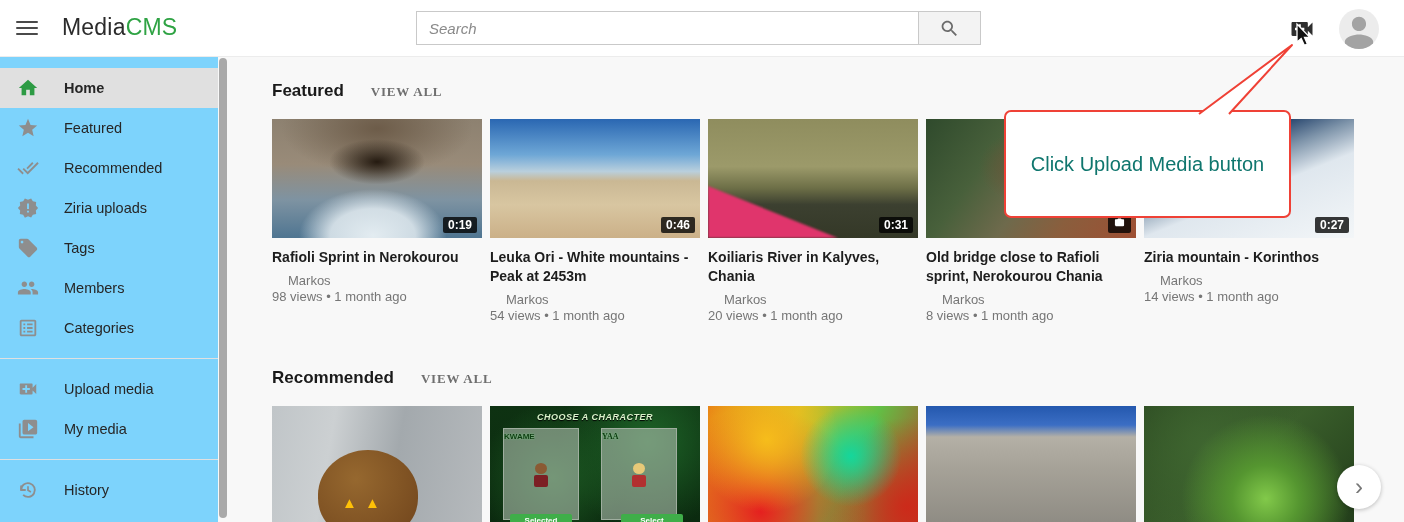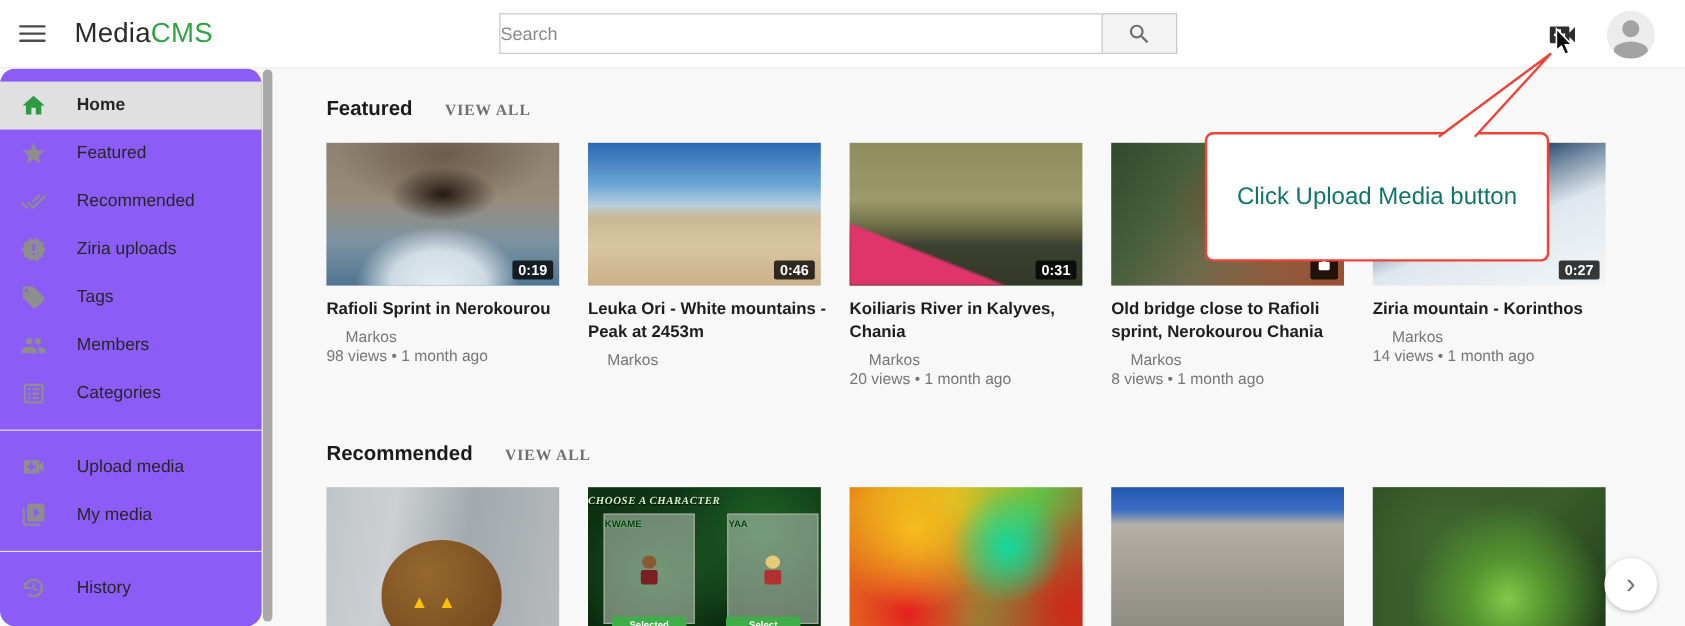--- a/index.html
+++ b/index.html
@@ -10,50 +10,50 @@
   .header { position:absolute; top:0; left:0; width:1404px; height:57px; background:#ffffff;
             border-bottom:1px solid #ececec; z-index:10; }
   .hamburger { position:absolute; left:16px; top:17px; width:22px; height:22px; cursor:pointer;
                display:flex; flex-direction:column; justify-content:center; gap:4px; }
   .hamburger span { display:block; height:2px; background:#4a4a4a; border-radius:1px; }
   .logo { position:absolute; left:62px; top:14px; font-size:23px; letter-spacing:.2px; cursor:pointer; }
   .logo .media { color:#2b2b2b;text-align:right; }
   .logo .cms { color:#2fa344; }
   .searchwrap { position:absolute; left:416px; top:11px; height:34px; display:flex; }
   .searchwrap input { width:502px; height:34px; border:1px solid #c9c9c9; border-right:none;
-                      background:#fff; padding:0 0; font-size:15px; color:#333; outline:none; }
+                      background:#fff; padding:0 12px; font-size:15px; color:#333; outline:none;font-style:italic; }
   .searchwrap input::placeholder { color:#8a8a8a; }
   .search-btn { width:63px; height:34px; border:1px solid #c9c9c9; background:#f3f3f3;
                 display:flex; align-items:center; justify-content:center; cursor:pointer; }
   .hdr-upload { position:absolute; left:1288px; top:15px; width:30px; height:26px; cursor:pointer; }
   .avatar { position:absolute; left:1339px; top:9px; width:40px; height:40px; border-radius:50%;
             background:#ececec; overflow:hidden; cursor:pointer; }
 
   
-  .sidebar { position:absolute; top:57px; left:0; width:218px; height:465px; background:#8b5cf6; z-index:5;border-radius:13px; }
+  .sidebar { position:absolute; top:57px; left:0; width:218px; height:465px; background:#7dd3fc; z-index:5; }
   .side-item { position:relative; height:40px; display:flex; align-items:center; cursor:pointer; }
   .side-item .ic { width:22px; height:22px; margin-left:17px; flex:0 0 22px; }
   .side-item .lbl { margin-left:25px; font-size:14.5px; color:#262626; }
   .side-item.active { background:#e0e0e0; }
   .side-item.active .lbl { font-weight:bold; }
   .side-divider { height:1px; background:#e0e0e0; margin:10px 0; }
   .side-scrollbar { position:absolute; top:1px; left:219px; width:8px; height:460px;
                     background:#a9a9a9; border-radius:4px; z-index:6; cursor:pointer; }
   .sb-group-top { padding-top:11px; }
 
   
   .main { position:absolute; top:57px; left:233px; width:1171px; height:465px; }
   .section-head { display:flex; align-items:baseline; gap:27px; margin-left:39px; }
   .section-head.first { padding-top:24px; }
   .section-head.second { padding-top:44px; }
   .section-title { font-size:17px; font-weight:bold; color:#1a1a1a; }
   .view-all { font-size:13px; color:#6f6f6f; letter-spacing:.8px; font-weight:bold; cursor:pointer;font-family:Liberation Serif, serif; }
   .cards { display:flex; gap:3px; margin-left:39px; margin-top:18px; }
   .card { width:215px; }
-  .thumb { position:relative; width:194px; height:119px; cursor:pointer; overflow:hidden; }
+  .thumb { position:relative; width:210px; height:119px; cursor:pointer; overflow:hidden; }
   .duration { position:absolute; right:5px; bottom:5px; background:rgba(0,0,0,.78); color:#fff;
               font-size:12px; font-weight:bold; padding:1px 5px; border-radius:2px; }
   .cam-badge { position:absolute; right:5px; bottom:5px; background:rgba(0,0,0,.78);
                padding:3px 5px 1px; border-radius:2px; }
   .vtitle { margin-top:10px; font-size:14px; line-height:19px; font-weight:bold; color:#1d1d1d; cursor:pointer; }
   .vauthor { margin-top:6px; font-size:13px; color:#767676; line-height:16px;margin-left:16px; }
   .vmeta { font-size:13px; color:#767676; line-height:16px; }
 
   
   .thumb-fountain { background:
@@ -74,25 +74,25 @@
       linear-gradient(158deg,#16304f 0%, #23426b 28%, #7e94aa 42%, #dfe7ee 58%, #f3f6f8 100%); }
   .thumb-pumpkin { background:linear-gradient(100deg,#c0c5c8 0%, #ccd0d2 28%, #a3a9ad 58%, #b6babd 100%); }
   .thumb-pumpkin::before { content:""; position:absolute; left:46px; top:44px; width:100px; height:90px;
       border-radius:50% 50% 46% 46%; background:radial-gradient(circle at 38% 32%, #96682f, #6f431b); }
   .thumb-pumpkin::after { content:"▲ ▲"; position:absolute; left:70px; top:88px; color:#ffc107;
       font-size:15px; letter-spacing:2px; }
   .thumb-game { background:
       radial-gradient(circle at 30% 60%, #1d5a23 0%, rgba(29,90,35,0) 45%),
       radial-gradient(circle at 75% 30%, #1e6428 0%, rgba(30,100,40,0) 50%),
       linear-gradient(180deg,#0e3212 0%, #0b2a0f 100%); }
-  .game-heading { position:absolute; top:6px; left:0; right:0; text-align:left; color:#d8f3c9;
-      font-size:9px; font-weight:bold; font-style:italic; letter-spacing:.5px; text-shadow:0 1px 1px #000;font-family:Liberation Serif, serif; }
+  .game-heading { position:absolute; top:6px; left:0; right:0; text-align:center; color:#d8f3c9;
+      font-size:9px; font-weight:bold; font-style:italic; letter-spacing:.5px; text-shadow:0 1px 1px #000; }
   .game-panel { position:absolute; top:22px; width:76px; height:92px; background:rgba(190,200,190,.55);
       border:1px solid #9fae9f; }
-  .game-panel.left { left:13px; } .game-panel.right { right:2px; }
+  .game-panel.left { left:13px; } .game-panel.right { right:23px;font-family:Liberation Serif, serif; }
   .game-name { text-align:left; font-size:8px; font-weight:bold; color:#0d3a10; margin-top:3px;
       text-shadow:0 0 2px #7fd08a; }
   .sprite { position:absolute; left:50%; top:34px; transform:translateX(-50%); width:16px; }
   .sprite .head { width:12px; height:11px; border-radius:50%; margin:0 auto; }
   .sprite .body { width:14px; height:12px; margin:1px auto 0; border-radius:2px; }
   .sprite.kwame .head { background:#8a5a33; } .sprite.kwame .body { background:#7c1f24; }
   .sprite.yaa .head { background:#e7c978; } .sprite.yaa .body { background:#b23030; }
   .game-btn { position:absolute; bottom:-2px; width:62px; height:13px; background:#3fae49; color:#fff;
       font-size:8px; font-weight:bold; text-align:center; line-height:13px; border-radius:2px; }
   .game-btn.left { left:20px; } .game-btn.right { right:17px; }
@@ -240,20 +240,21 @@
       <div class="vtitle">Rafioli Sprint in Nerokourou</div>
       <div class="vauthor">Markos</div>
       <div class="vmeta">98 views • 1 month ago</div>
     </div>
     <div class="card">
       <div class="thumb thumb-desert">
         <span class="duration">0:46</span>
       </div>
       <div class="vtitle">Leuka Ori - White mountains - Peak at 2453m</div>
       <div class="vauthor">Markos</div>
+      <div class="vmeta">54 views • 1 month ago</div>
     </div>
     <div class="card">
       <div class="thumb thumb-river">
         <span class="duration">0:31</span>
       </div>
       <div class="vtitle">Koiliaris River in Kalyves, Chania</div>
       <div class="vauthor">Markos</div>
       <div class="vmeta">20 views • 1 month ago</div>
     </div>
     <div class="card">

